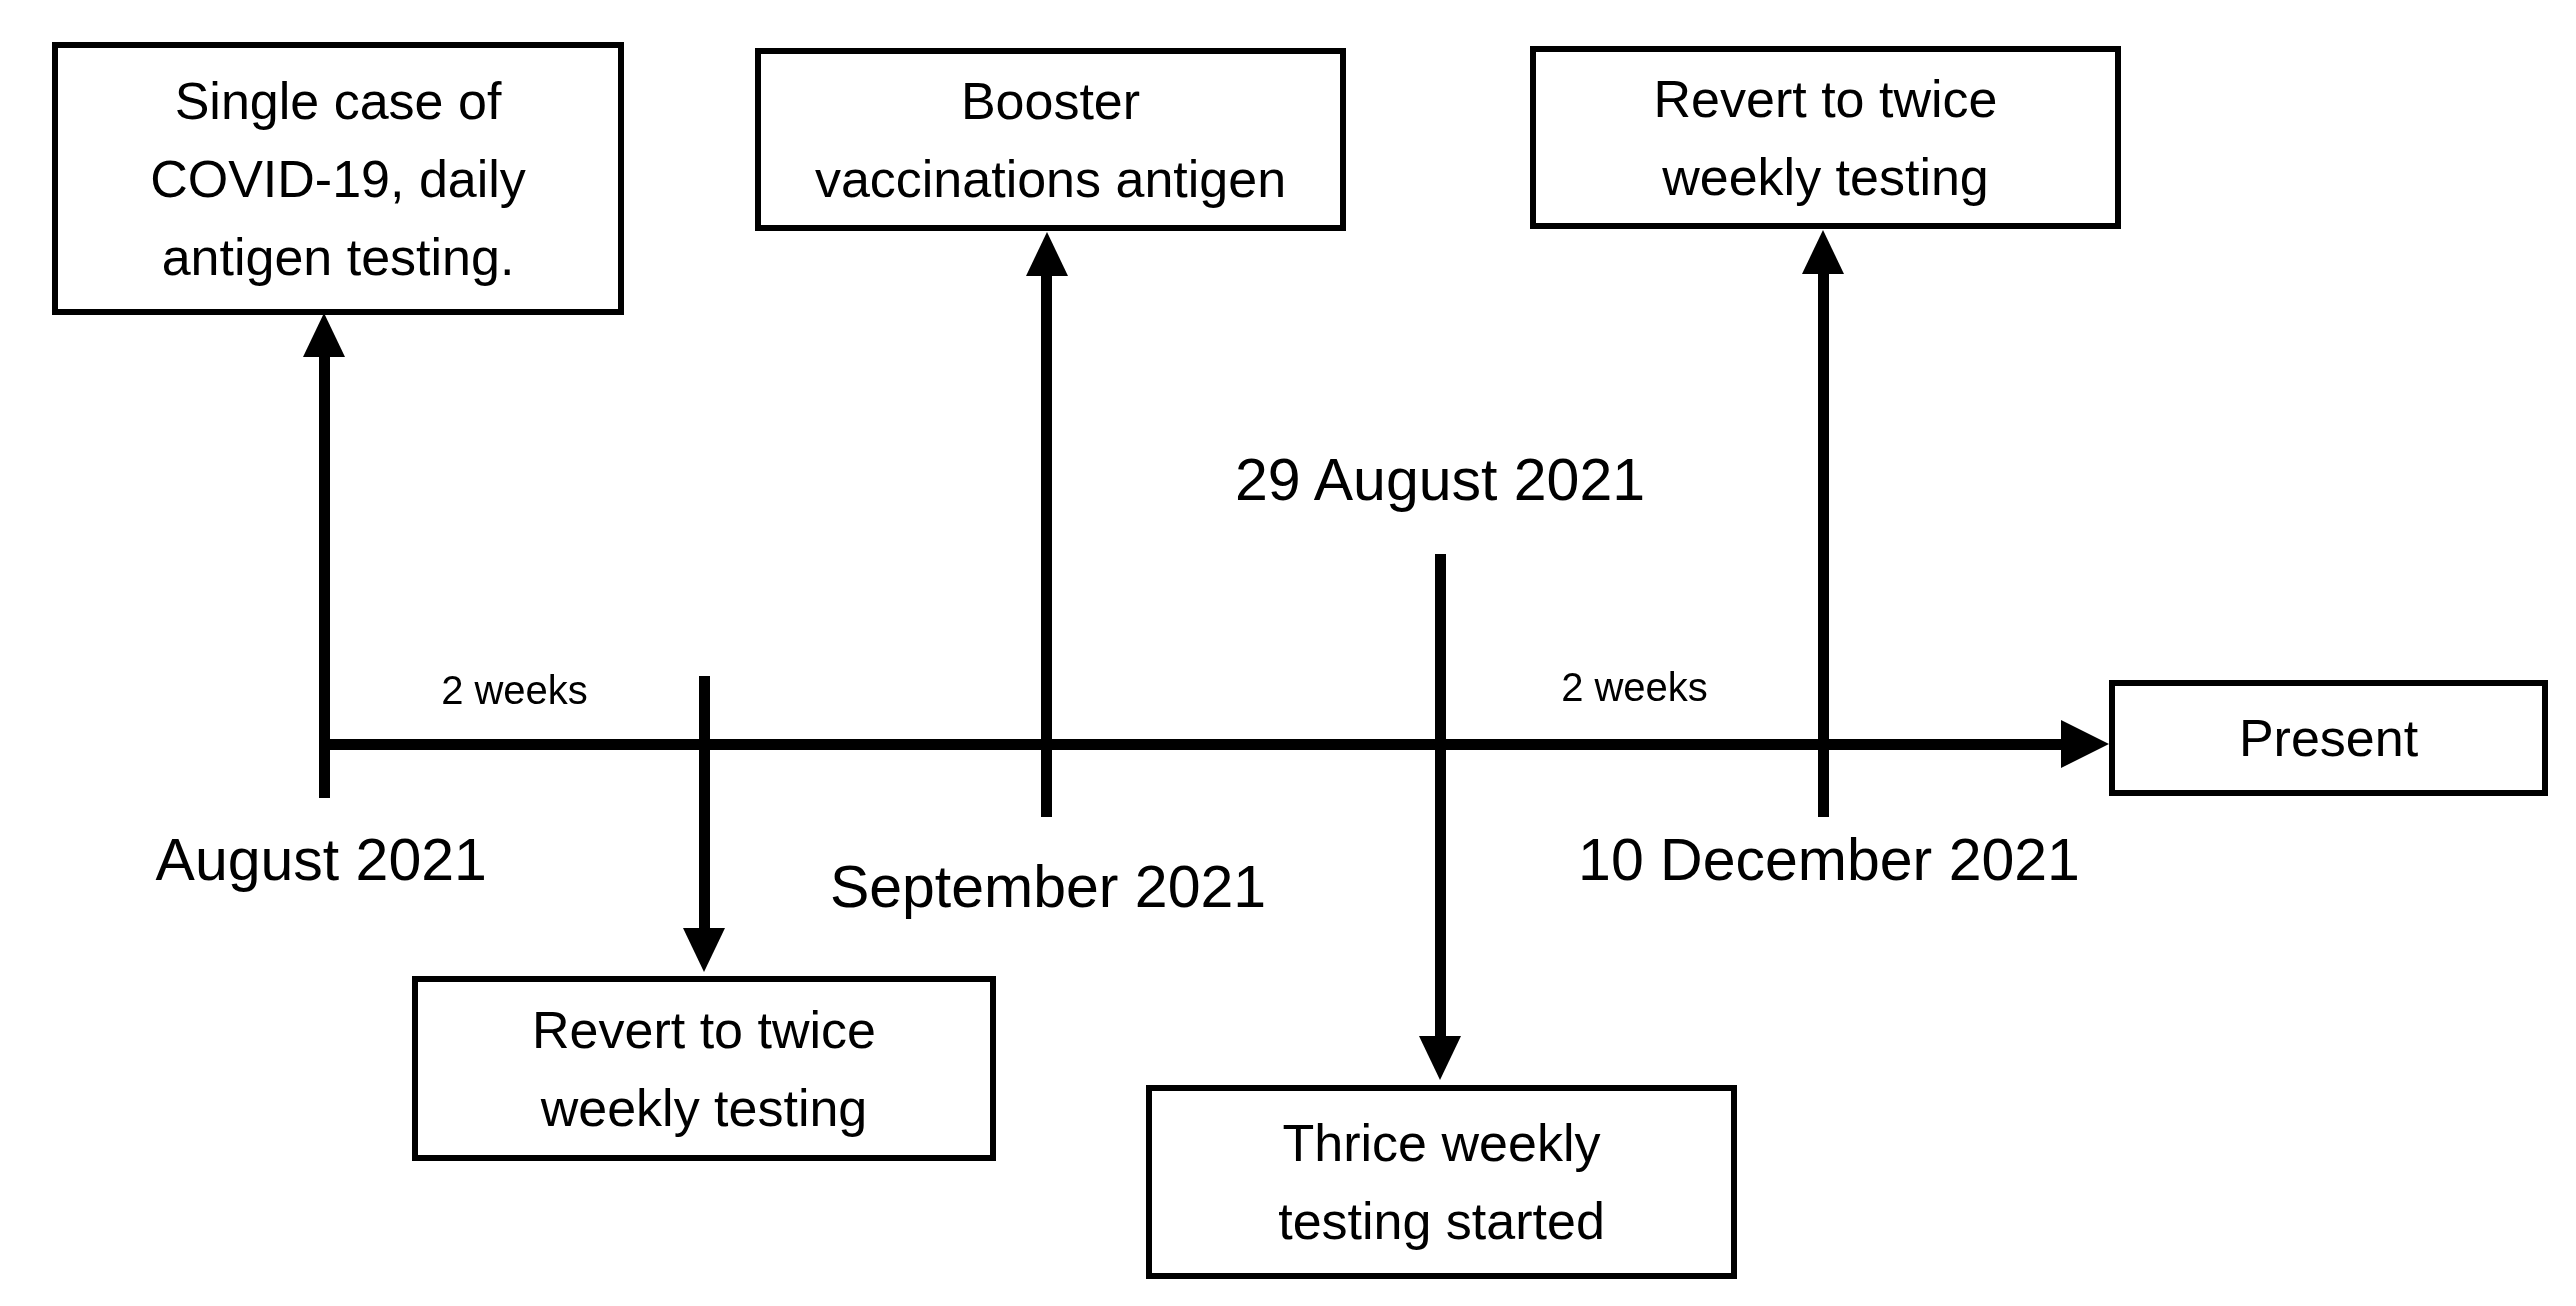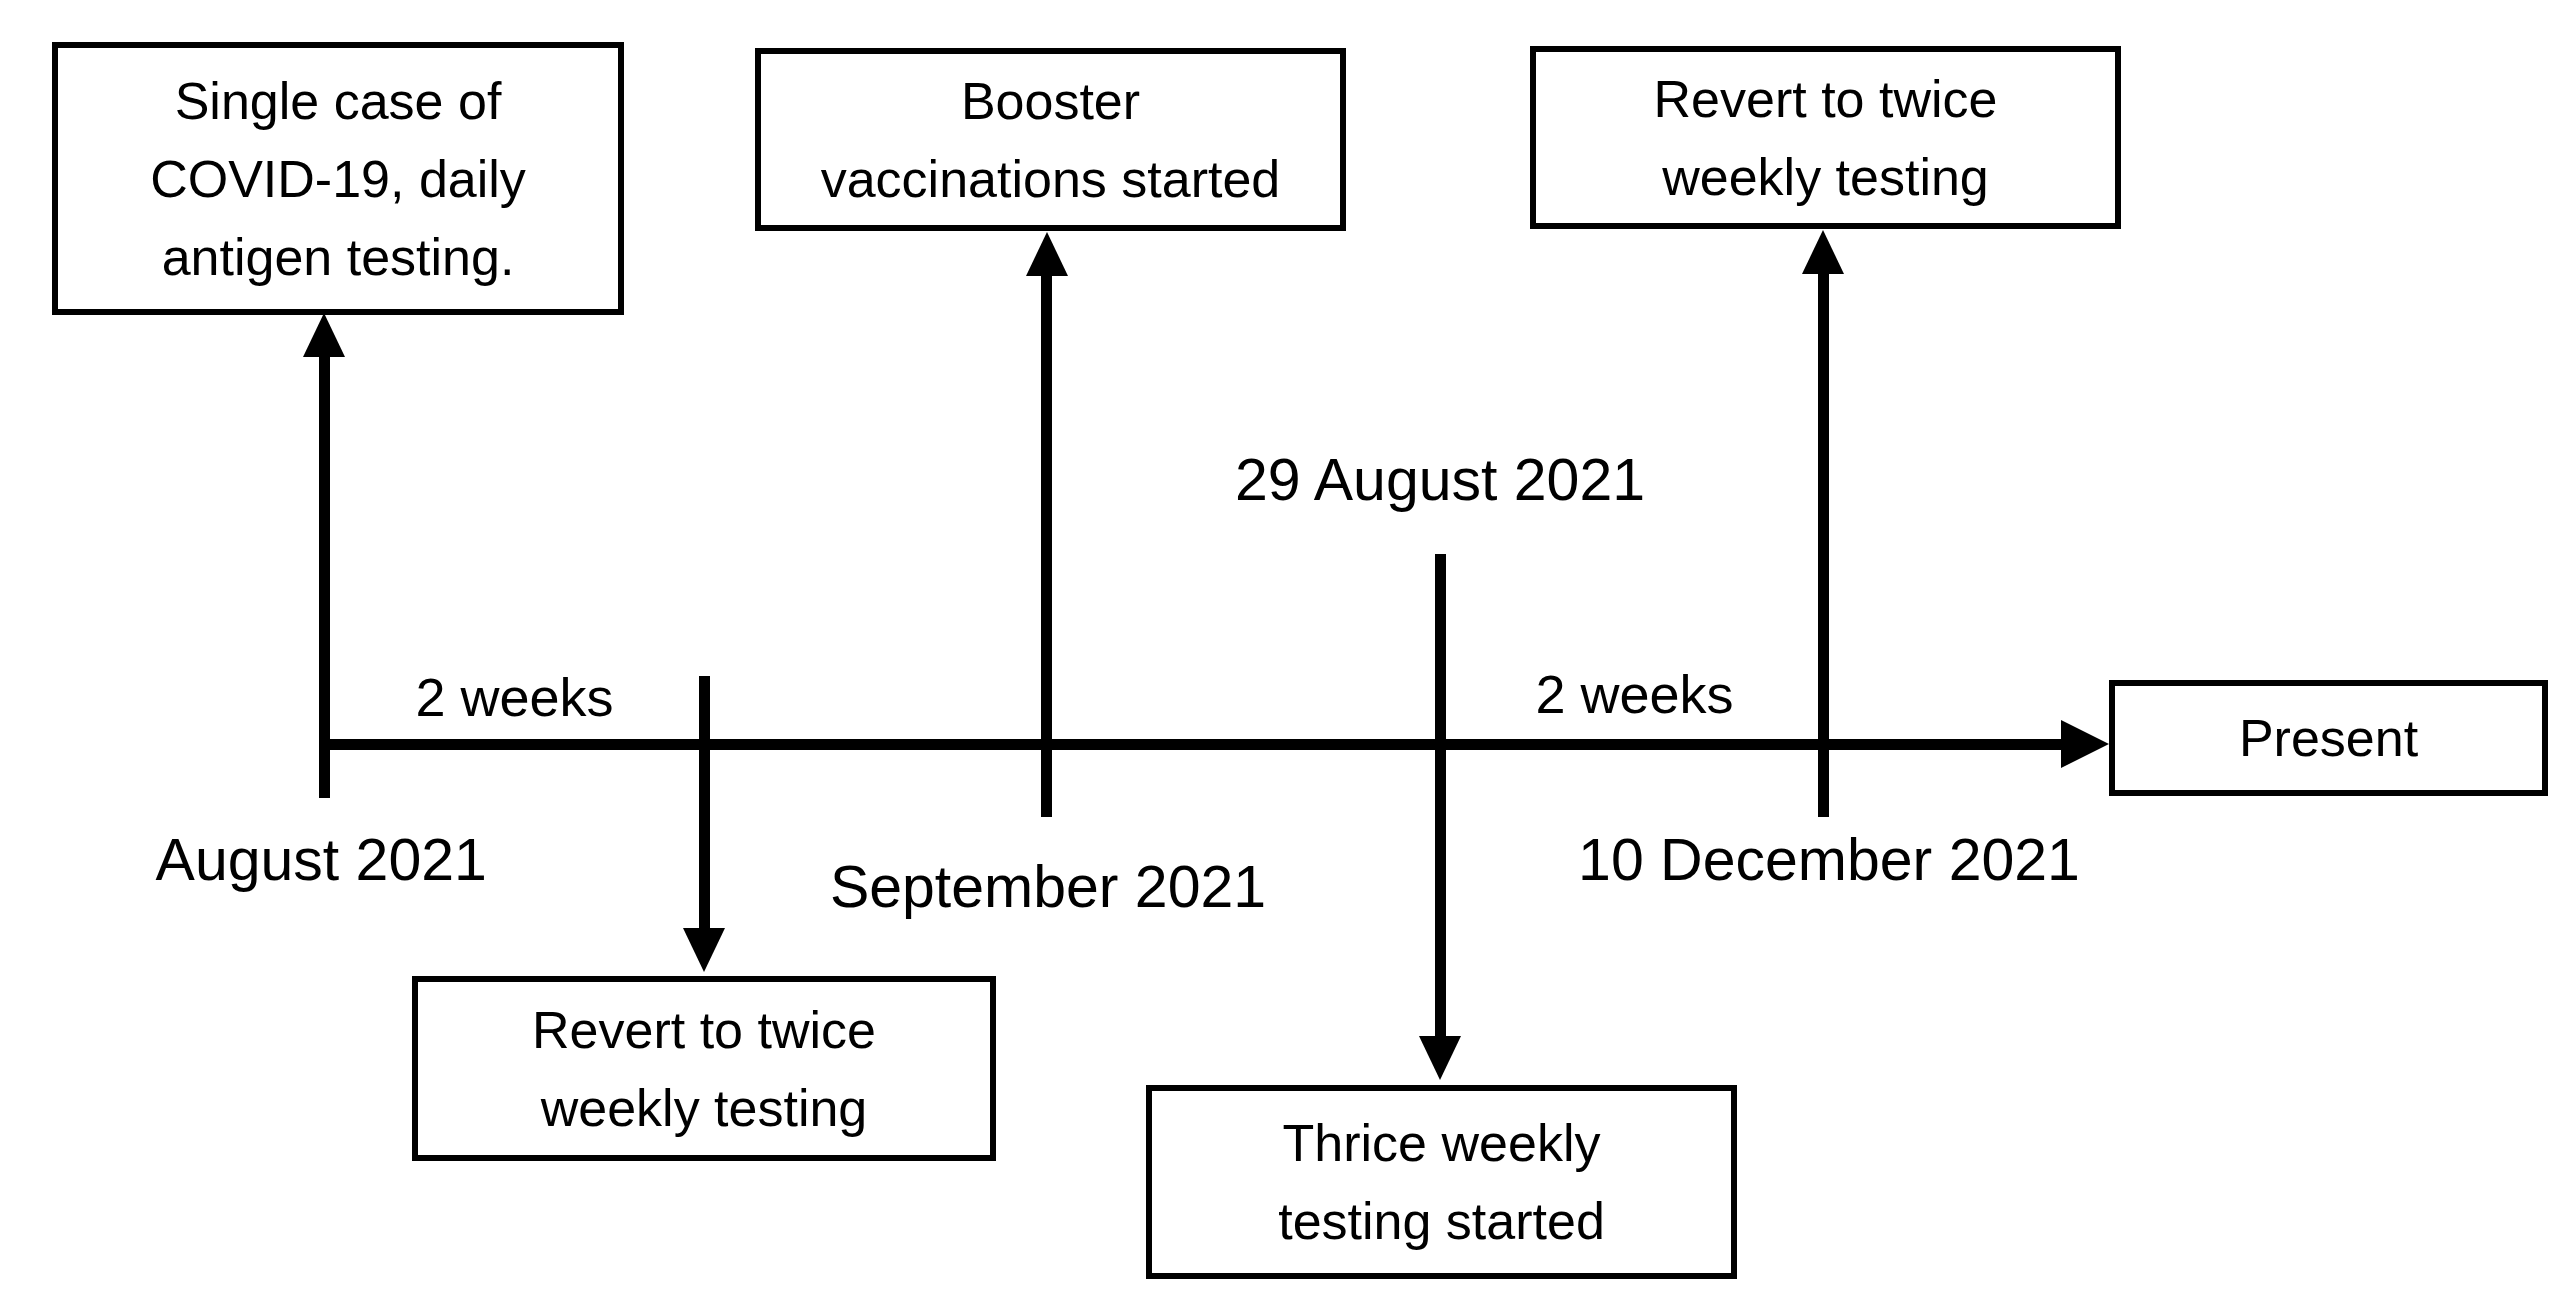--- a/index.html
+++ b/index.html
@@ -57,41 +57,41 @@
 
   
   .lbl{
     position:absolute;
     text-align:center;
     line-height:1;
     color:var(--ink);
     white-space:nowrap;
   }
   .lbl-date{font-size:59px;}
-  .lbl-interval{font-size:54px;}
+  .lbl-interval{font-size:40px;}
   .l-august   {left:-1.8px;  top:831px; width:646px;}
   .l-september{left:725px; top:831px; width:646px;margin-top:27px;}
   .l-december {left:1506px;top:831px; width:646px;}
   .l-november {left:1117px;top:451px; width:646px;}
   .l-2wleft   {left:376px; top:670px; width:277px;}
   .l-2wright  {left:1496px;top:667px; width:277px;}
 </style>
 </head>
 <body>
 
 <div class="canvas">
 
   <div class="box b-single">
     <span>Single case of
 COVID-19, daily
 antigen testing.</span>
   </div>
   <div class="box b-booster">
     <span>Booster
-vaccinations started</span>
+vaccinations antigen</span>
   </div>
   <div class="box b-revtop">
     <span>Revert to twice
 weekly testing</span>
   </div>
 
   <div class="box b-revbot">
     <span>Revert to twice
 weekly testing</span>
   </div>

